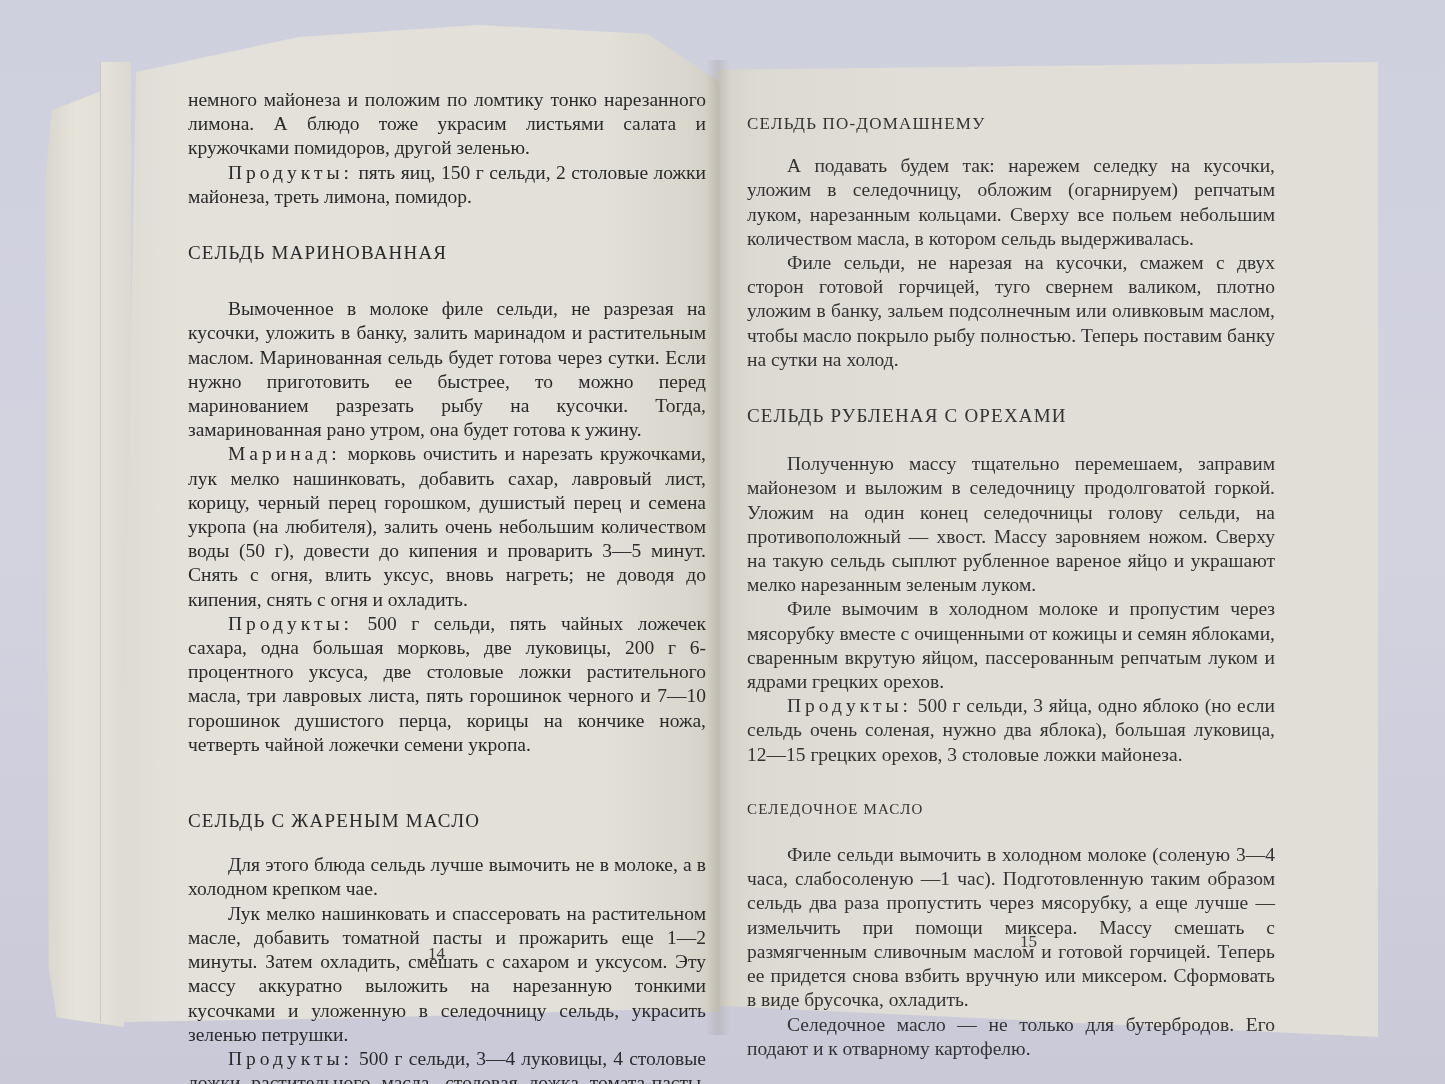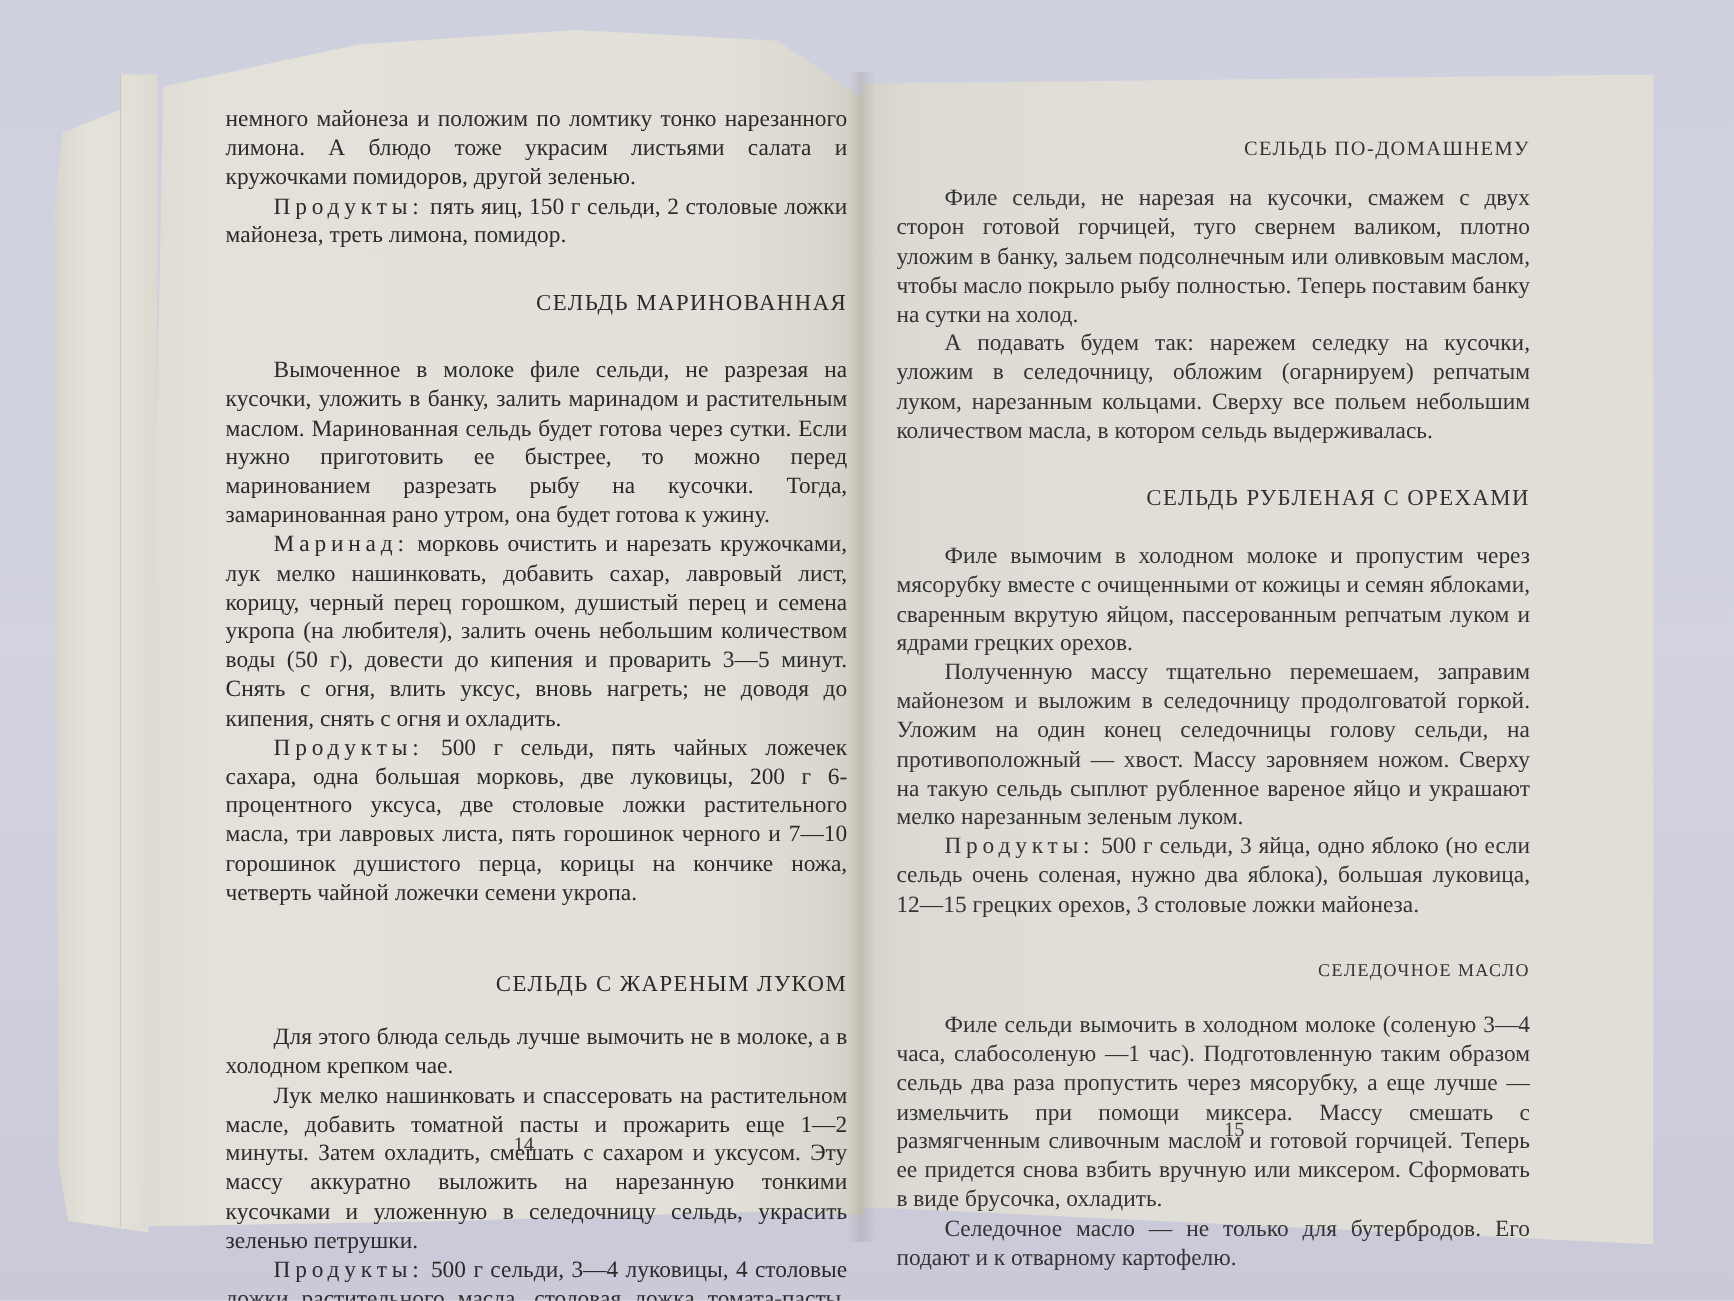--- a/index.html
+++ b/index.html
@@ -91,21 +91,21 @@
       margin: 0;
       text-indent: 40px;
     }
     p.noindent { text-indent: 0; }
     .label {
       letter-spacing: 4px;
     }
     h2 {
       margin: 0;
       font-weight: normal;
-      text-align: right;
+      text-align: left;
       font-size: 19px;
       letter-spacing: 1.2px;
       text-indent: 0;
     }
     .left-text h2.h-marinated { margin-top: 32px; margin-bottom: 32px; }
     .left-text h2.h-fried { margin-top: 52px; margin-bottom: 20px; }
     .right-text h2.h-home { margin-top: 0; margin-bottom: 18px; font-size: 17px; }
     .right-text h2.h-chopped { margin-top: 32px; margin-bottom: 24px; }
     .right-text h2.h-butter { margin-top: 30px; margin-bottom: 22px; font-size: 15px; }
     .page-num {
@@ -129,35 +129,35 @@
 
   <div class="text-block left-text">
     <p class="noindent">немного майонеза и положим по ломтику тонко нарезанного лимона. А блюдо тоже украсим листьями салата и кружочками помидоров, другой зеленью.</p>
     <p><span class="label">Продукты:</span><span> пять яиц, 150 г сельди, 2 столовые ложки майонеза, треть лимона, помидор.</span></p>
 
     <h2 class="h-marinated">СЕЛЬДЬ МАРИНОВАННАЯ</h2>
     <p>Вымоченное в молоке филе сельди, не разрезая на кусочки, уложить в банку, залить маринадом и растительным маслом. Маринованная сельдь будет готова через сутки. Если нужно приготовить ее быстрее, то можно перед маринованием разрезать рыбу на кусочки. Тогда, замаринованная рано утром, она будет готова к ужину.</p>
     <p><span class="label">Маринад:</span><span> морковь очистить и нарезать кружочками, лук мелко нашинковать, добавить сахар, лавровый лист, корицу, черный перец горошком, душистый перец и семена укропа (на любителя), залить очень небольшим количеством воды (50 г), довести до кипения и проварить 3—5 минут. Снять с огня, влить уксус, вновь нагреть; не доводя до кипения, снять с огня и охладить.</span></p>
     <p><span class="label">Продукты:</span><span> 500 г сельди, пять чайных ложечек сахара, одна большая морковь, две луковицы, 200 г 6-процентного уксуса, две столовые ложки растительного масла, три лавровых листа, пять горошинок черного и 7—10 горошинок душистого перца, корицы на кончике ножа, четверть чайной ложечки семени укропа.</span></p>
 
-    <h2 class="h-fried">СЕЛЬДЬ С ЖАРЕНЫМ ЛУКОМ</h2>
+    <h2 class="h-fried">СЕЛЬДЬ С ЖАРЕНЫМ МАСЛО</h2>
     <p>Для этого блюда сельдь лучше вымочить не в молоке, а в холодном крепком чае.</p>
     <p>Лук мелко нашинковать и спассеровать на растительном масле, добавить томатной пасты и прожарить еще 1—2 минуты. Затем охладить, смешать с сахаром и уксусом. Эту массу аккуратно выложить на нарезанную тонкими кусочками и уложенную в селедочницу сельдь, украсить зеленью петрушки.</p>
     <p><span class="label">Продукты:</span><span> 500 г сельди, 3—4 луковицы, 4 столовые ложки растительного масла, столовая ложка томата-пасты, сахар, уксус по вкусу.</span></p>
   </div>
   <div class="page-num page-num-left">14</div>
 
   <div class="text-block right-text">
     <h2 class="h-home">СЕЛЬДЬ ПО-ДОМАШНЕМУ</h2>
+    <p>А подавать будем так: нарежем селедку на кусочки, уложим в селедочницу, обложим (огарнируем) репчатым луком, нарезанным кольцами. Сверху все польем небольшим количеством масла, в котором сельдь выдерживалась.</p>
     <p>Филе сельди, не нарезая на кусочки, смажем с двух сторон готовой горчицей, туго свернем валиком, плотно уложим в банку, зальем подсолнечным или оливковым маслом, чтобы масло покрыло рыбу полностью. Теперь поставим банку на сутки на холод.</p>
-    <p>А подавать будем так: нарежем селедку на кусочки, уложим в селедочницу, обложим (огарнируем) репчатым луком, нарезанным кольцами. Сверху все польем небольшим количеством масла, в котором сельдь выдерживалась.</p>
 
     <h2 class="h-chopped">СЕЛЬДЬ РУБЛЕНАЯ С ОРЕХАМИ</h2>
+    <p>Полученную массу тщательно перемешаем, заправим майонезом и выложим в селедочницу продолговатой горкой. Уложим на один конец селедочницы голову сельди, на противоположный — хвост. Массу заровняем ножом. Сверху на такую сельдь сыплют рубленное вареное яйцо и украшают мелко нарезанным зеленым луком.</p>
     <p>Филе вымочим в холодном молоке и пропустим через мясорубку вместе с очищенными от кожицы и семян яблоками, сваренным вкрутую яйцом, пассерованным репчатым луком и ядрами грецких орехов.</p>
-    <p>Полученную массу тщательно перемешаем, заправим майонезом и выложим в селедочницу продолговатой горкой. Уложим на один конец селедочницы голову сельди, на противоположный — хвост. Массу заровняем ножом. Сверху на такую сельдь сыплют рубленное вареное яйцо и украшают мелко нарезанным зеленым луком.</p>
     <p><span class="label">Продукты:</span><span> 500 г сельди, 3 яйца, одно яблоко (но если сельдь очень соленая, нужно два яблока), большая луковица, 12—15 грецких орехов, 3 столовые ложки майонеза.</span></p>
 
     <h2 class="h-butter">СЕЛЕДОЧНОЕ МАСЛО</h2>
     <p>Филе сельди вымочить в холодном молоке (соленую 3—4 часа, слабосоленую —1 час). Подготовленную таким образом сельдь два раза пропустить через мясорубку, а еще лучше — измельчить при помощи миксера. Массу смешать с размягченным сливочным маслом и готовой горчицей. Теперь ее придется снова взбить вручную или миксером. Сформовать в виде брусочка, охладить.</p>
     <p>Селедочное масло — не только для бутербродов. Его подают и к отварному картофелю.</p>
 
   </div>
   <div class="page-num page-num-right">15</div>
 </div>
 

